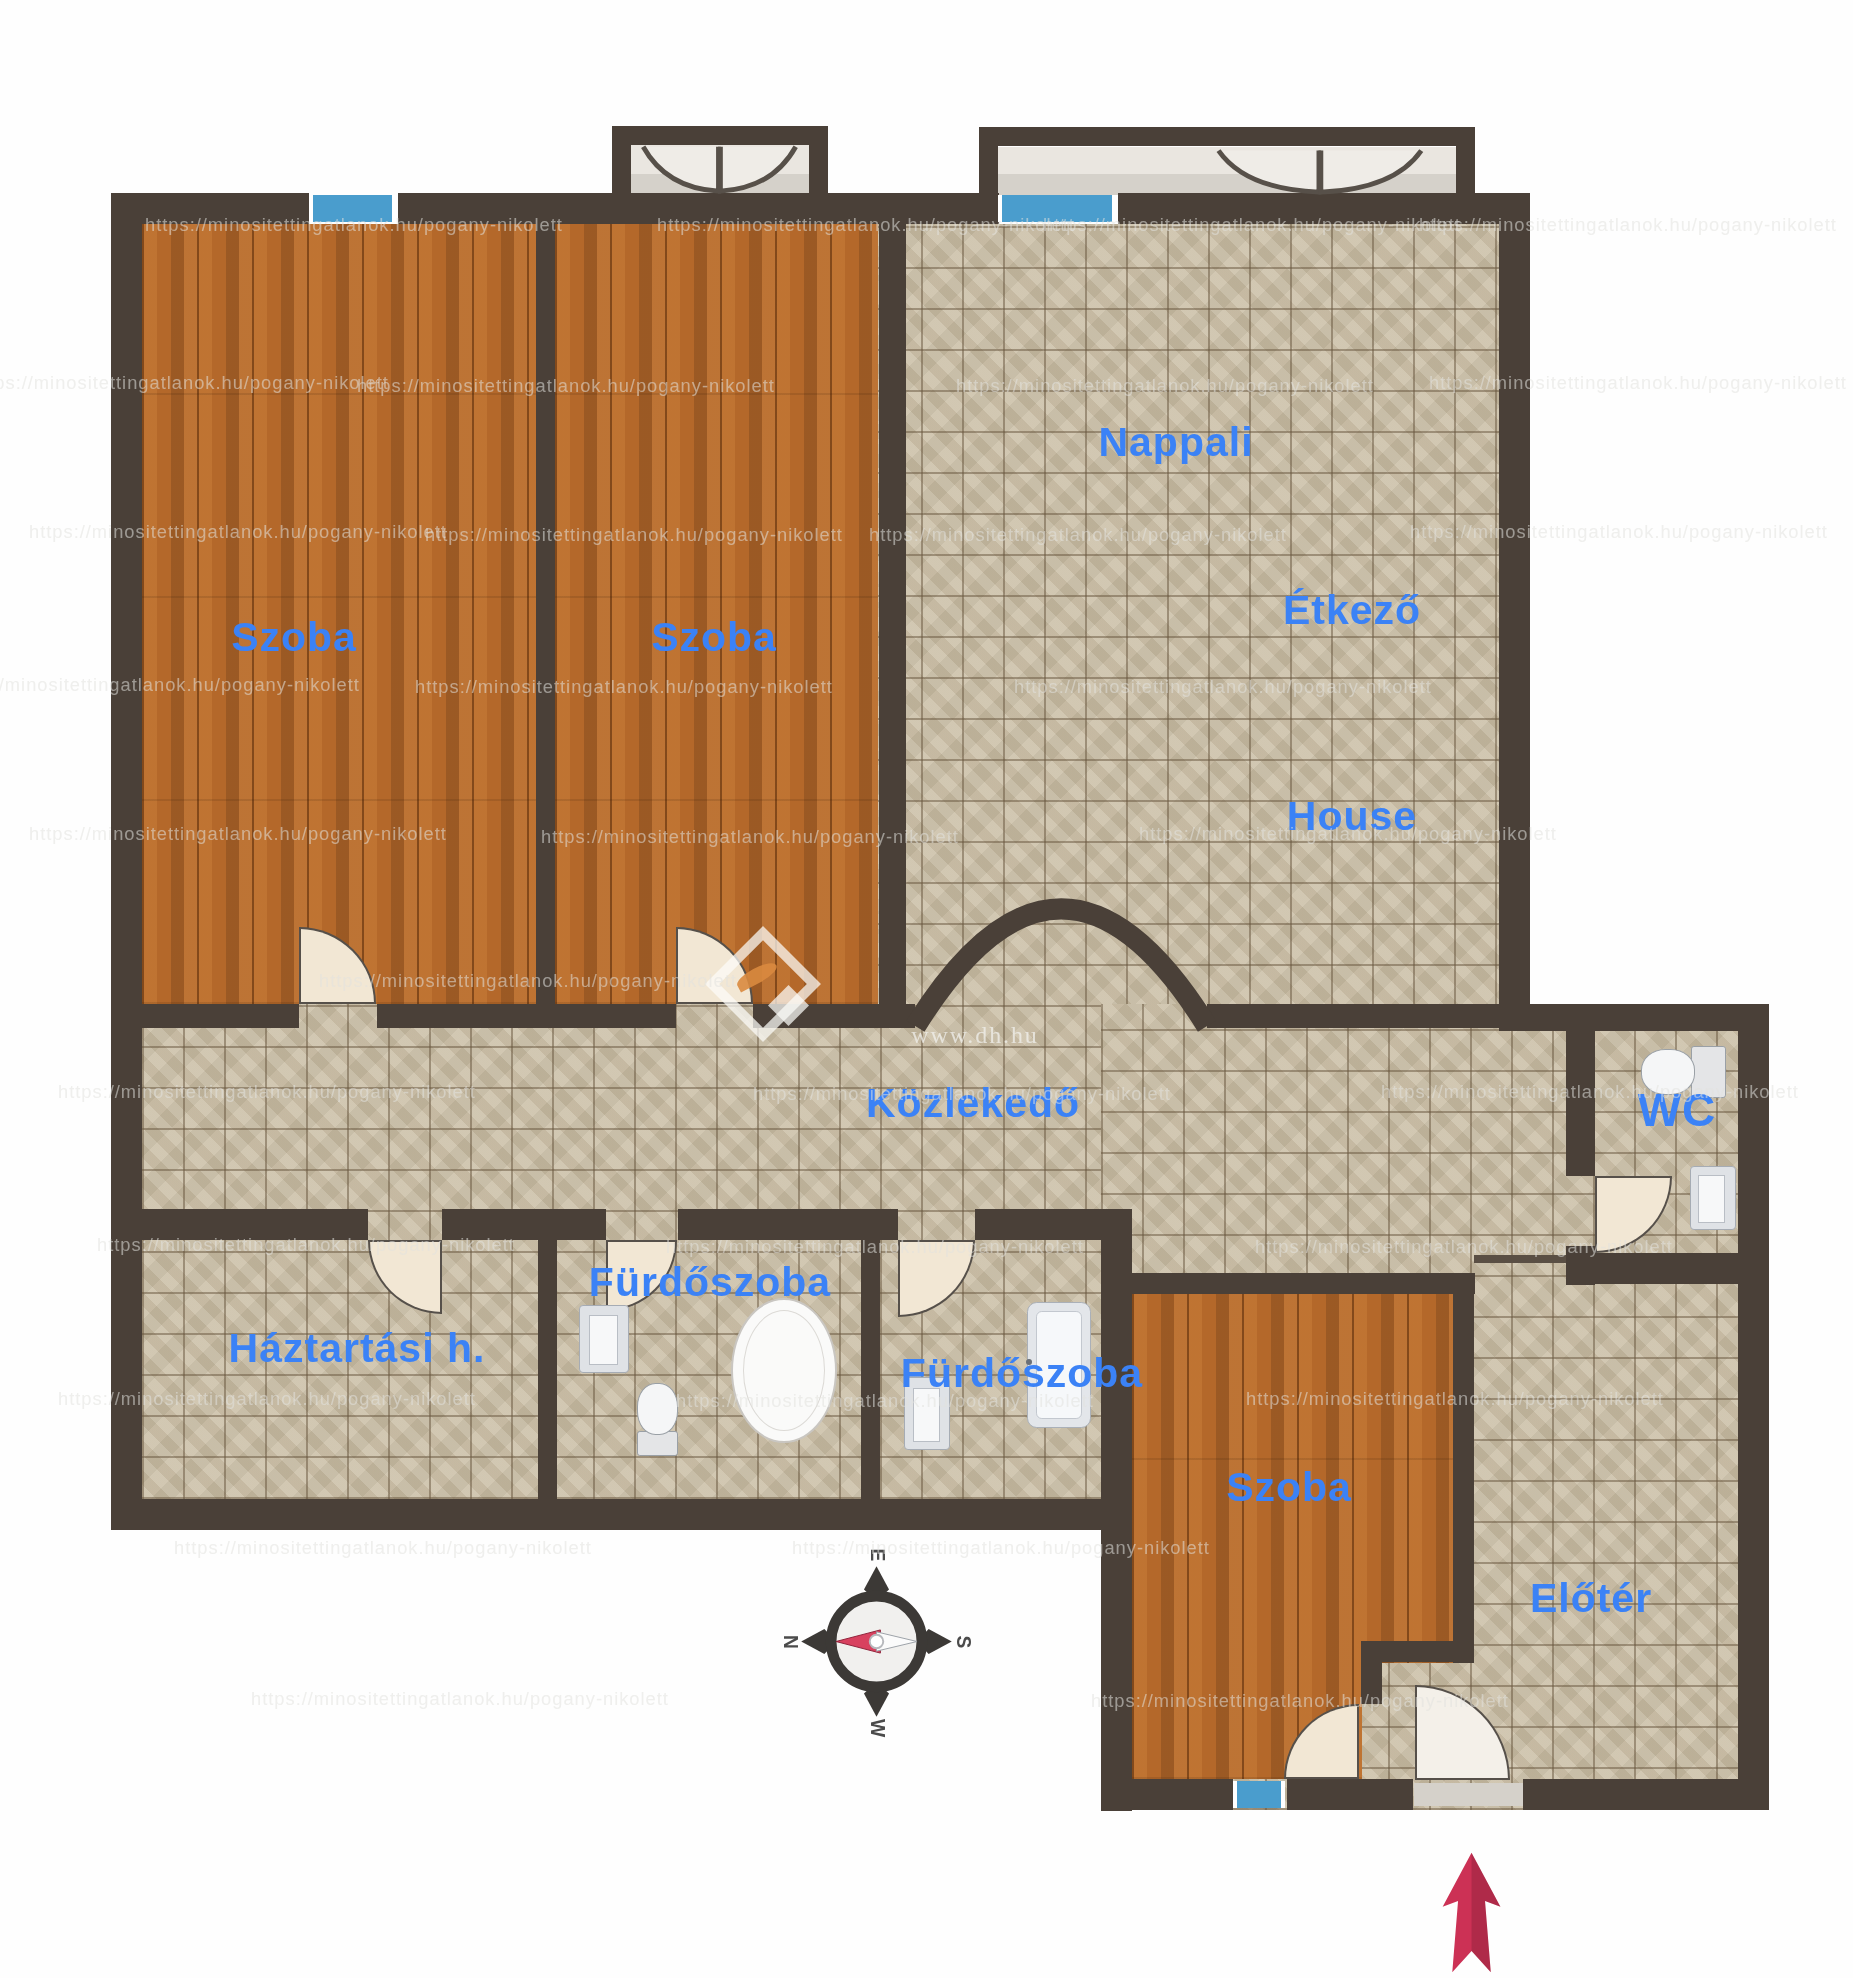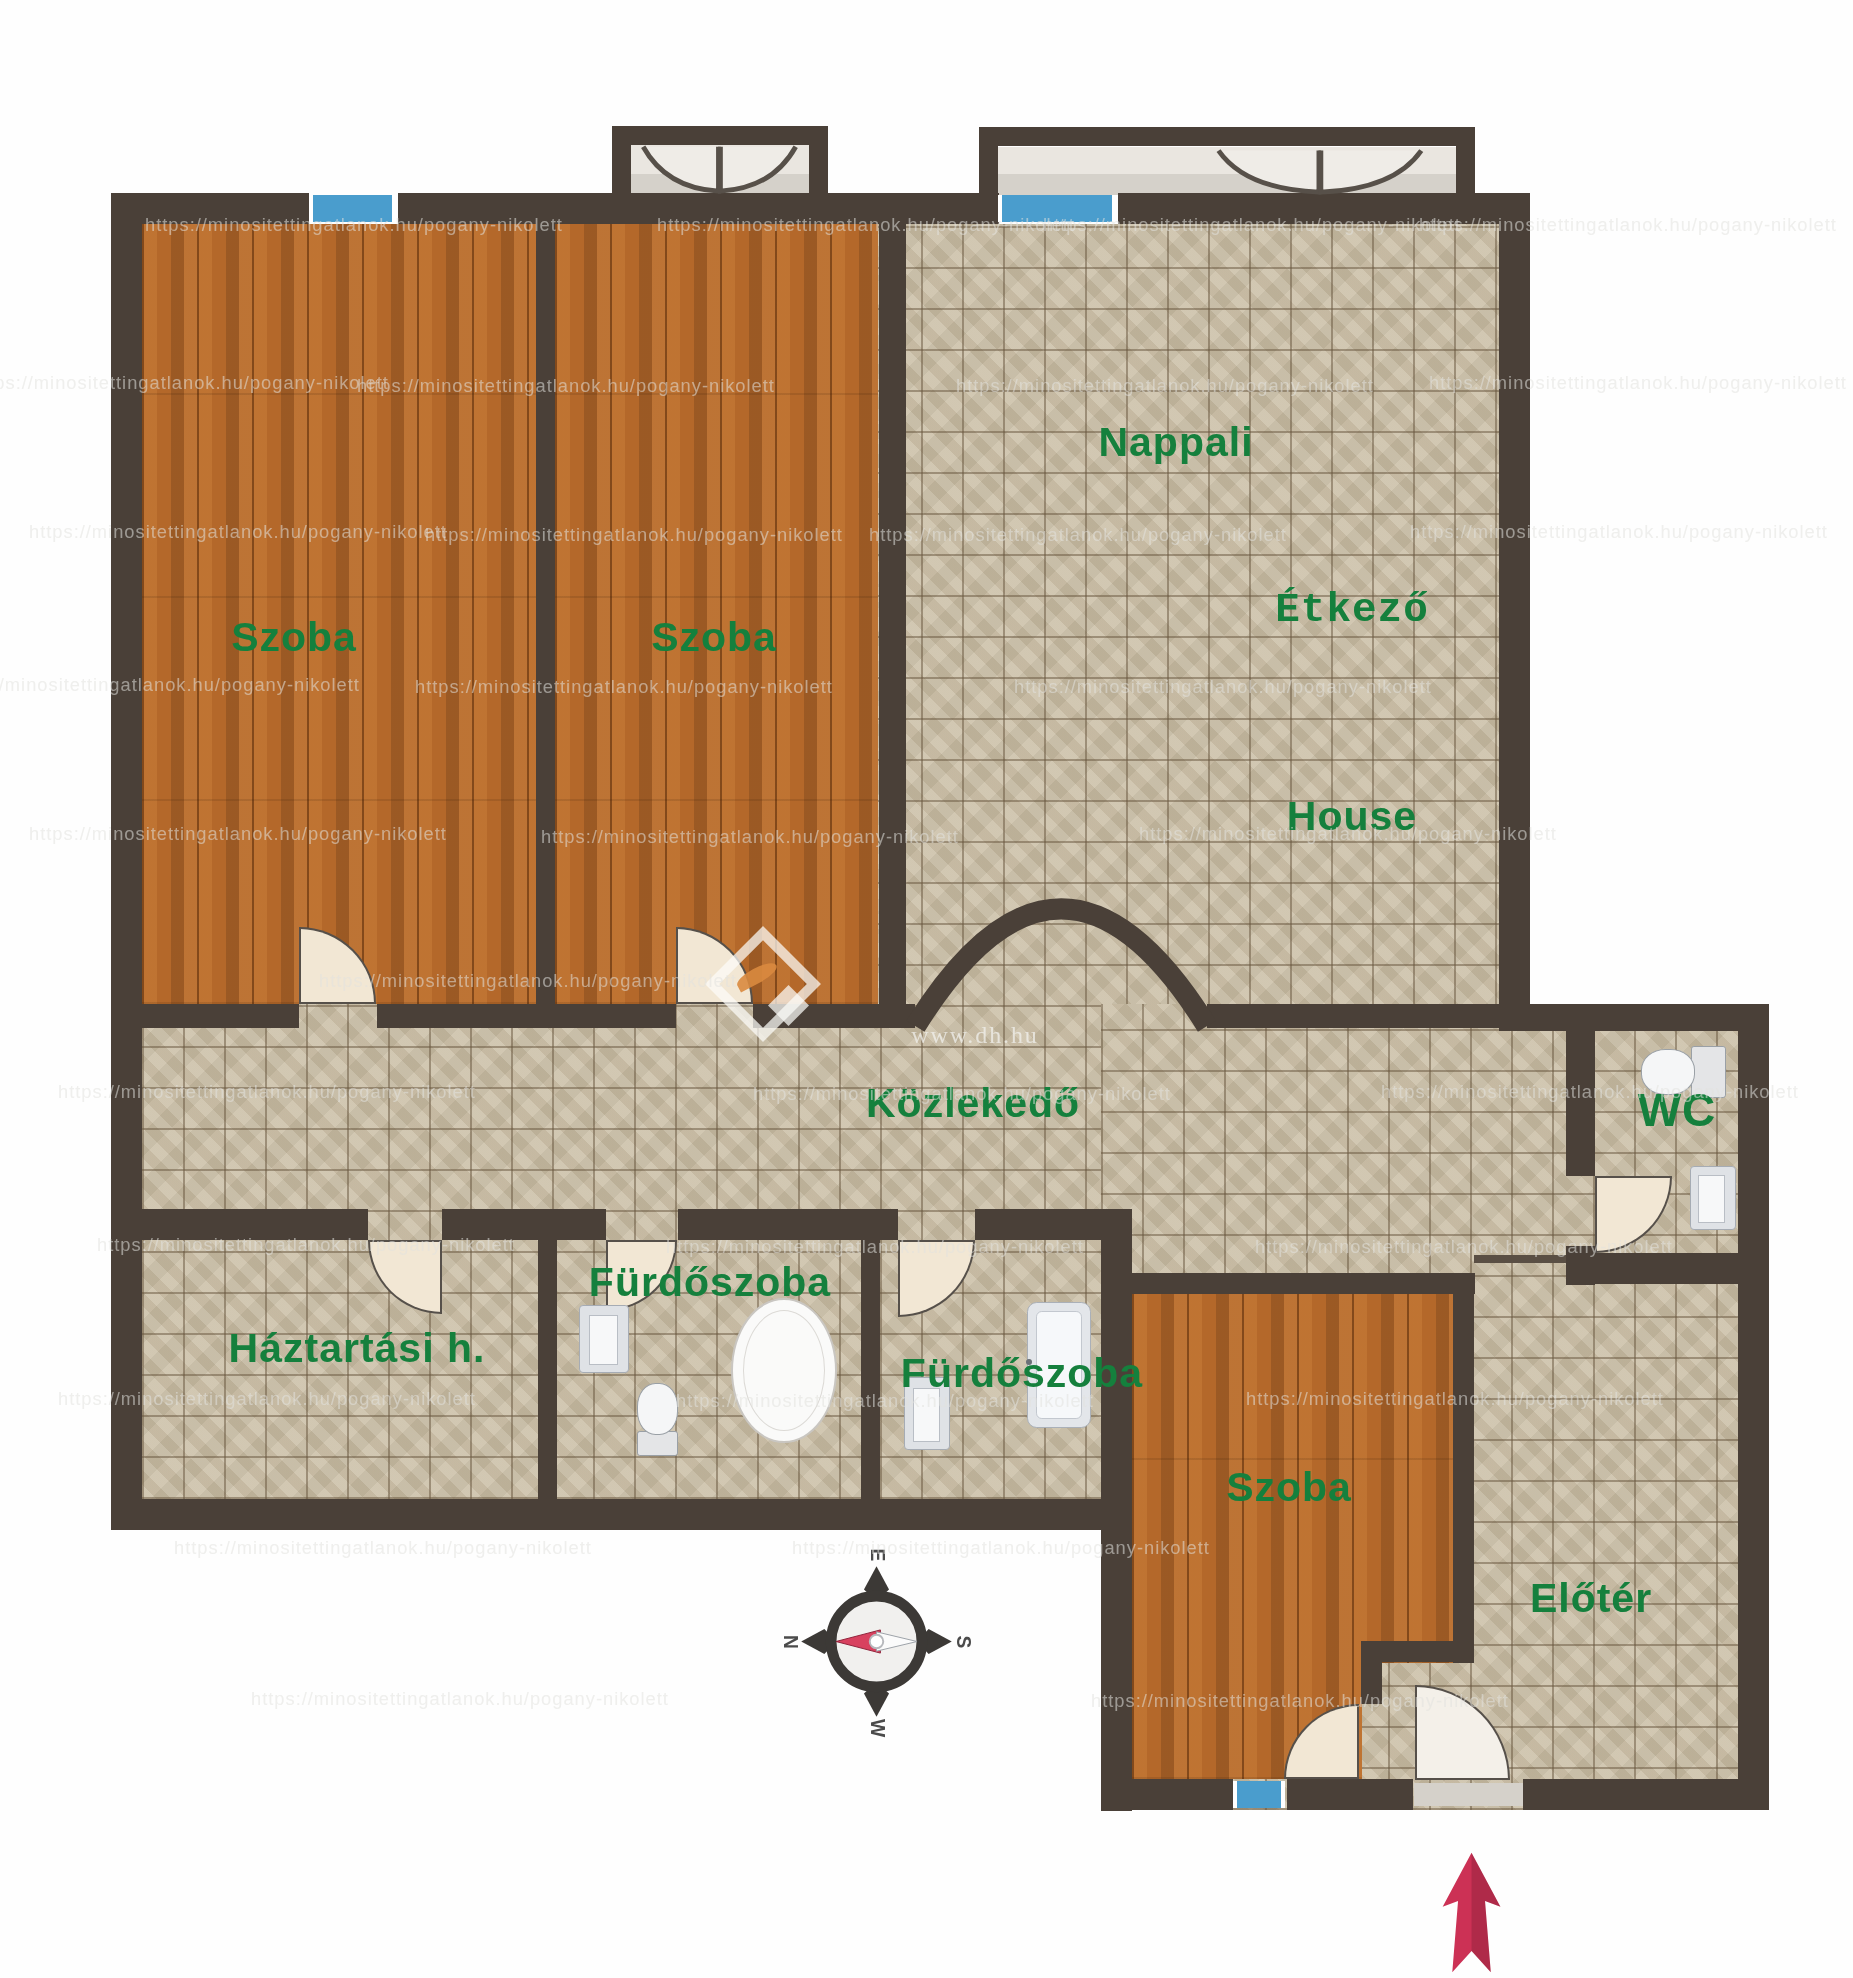--- a/index.html
+++ b/index.html
@@ -17,21 +17,21 @@
     background-image:
       repeating-linear-gradient(0deg, rgba(40,20,4,.12) 0 1.9px, rgba(255,255,255,0) 1.9px 203px),
       repeating-linear-gradient(90deg, rgba(70,35,8,.45) 0 1.9px, rgba(224,150,74,.25) 1.9px 15.4px,
         rgba(255,255,255,0) 15.4px 29px, rgba(0,0,0,.14) 29px 42px, rgba(255,200,130,.12) 42px 55px);}
   .wall{position:absolute;background:#4a4038;}
   .door{position:absolute;background:#f2e7d4;border:2.9px solid #56504a;box-sizing:border-box;}
   .win{position:absolute;background:#4a9dcd;border-left:4.8px solid #ffffff;border-right:4.8px solid #ffffff;box-sizing:content-box;}
   .bay-int{position:absolute;background:#eae6e0;}
   .sill{position:absolute;background:#d5d1ca;}
   .label{position:absolute;transform:translate(-50%,-50%);font-weight:bold;font-size:41px;
-         color:#15803d;white-space:nowrap;letter-spacing:1px;}
+         color:#3b82f6;white-space:nowrap;letter-spacing:1px;}
   .wm{position:absolute;font-size:18.3px;color:rgba(226,226,222,.55);white-space:nowrap;letter-spacing:1px;}
   .fixture{position:absolute;box-sizing:border-box;}
   .overlay{position:absolute;left:0;top:0;pointer-events:none;}
   .brand-text{position:absolute;font-family:"Liberation Serif",serif;font-variant:small-caps;
       font-size:56px;font-weight:600;letter-spacing:6.8px;color:rgba(243,243,240,.76);white-space:nowrap;}
   .brand-url{position:absolute;transform:translate(-50%,-50%);font-family:"Liberation Serif",serif;
       font-size:24px;letter-spacing:1.9px;color:rgba(243,243,240,.72);white-space:nowrap;}
   .compass-letter{position:absolute;transform:translate(-50%,-50%) rotate(90deg);
       font-weight:bold;font-size:19.3px;color:#4b4b4b;}
 </style>
@@ -144,21 +144,21 @@
   </div>
 
   <div class="fixture" style="left:1027px;top:1302px;width:64px;height:126px;background:#e3e6ea;border:1.9px solid #aab0b8;border-radius:9.7px;">
     <div style="position:absolute;left:7.7px;top:7.7px;right:7.7px;bottom:7.7px;background:#f6f8fa;border:1px solid #c3c8cf;border-radius:5.8px;"></div>
     <div style="position:absolute;left:-1.9px;top:56px;width:5.8px;height:5.8px;background:#6b7077;border-radius:50%;"></div>
   </div>
 
   <div class="label" style="left:294px;top:637px;">Szoba</div>
   <div class="label" style="left:714px;top:637px;">Szoba</div>
   <div class="label" style="left:1176px;top:442px;">Nappali</div>
-  <div class="label" style="left:1352px;top:610px;font-family:Liberation Mono, monospace;">Étkező</div>
+  <div class="label" style="left:1352px;top:610px;">Étkező</div>
   <div class="label" style="left:1352px;top:816px;">House</div>
   <div class="label" style="left:973px;top:1103px;">Közlekedő</div>
   <div class="label" style="left:1677px;top:1110px;font-size:46px;">WC</div>
   <div class="label" style="left:357px;top:1348px;">Háztartási h.</div>
   <div class="label" style="left:710px;top:1282px;">Fürdőszoba</div>
   <div class="label" style="left:1022px;top:1373px;">Fürdőszoba</div>
   <div class="label" style="left:1289px;top:1487px;">Szoba</div>
   <div class="label" style="left:1591px;top:1598px;">Előtér</div>
 
   <div class="abs" style="left:714px;top:935px;width:116px;height:108px;">

